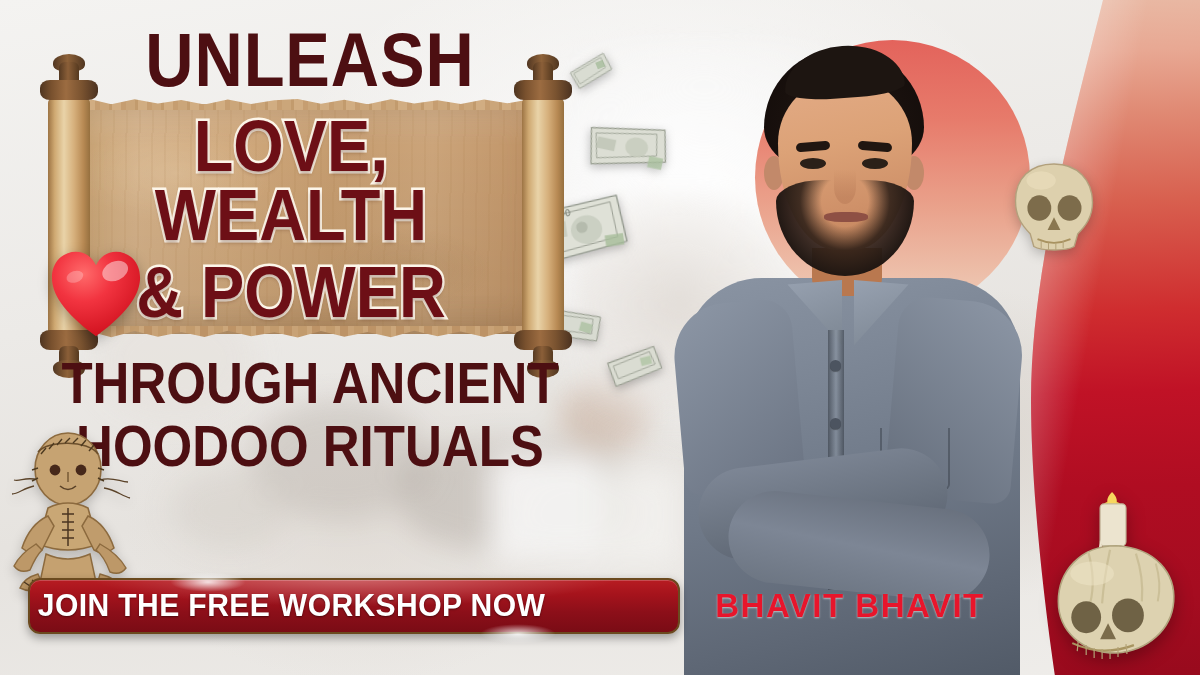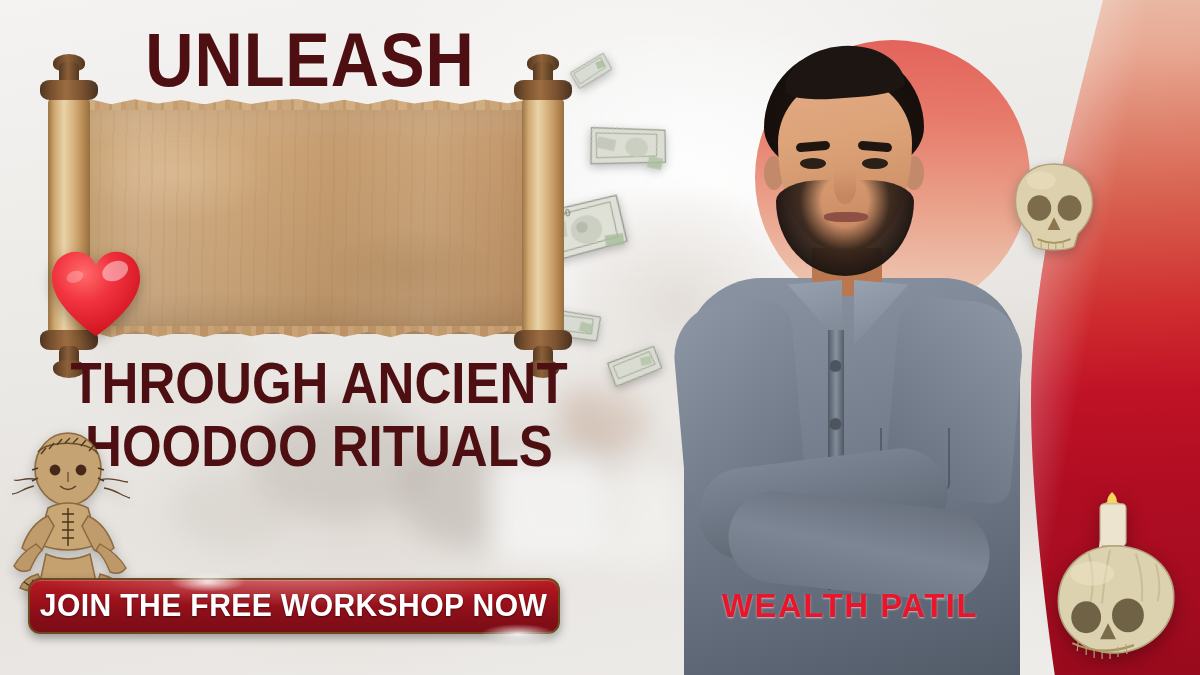--- a/index.html
+++ b/index.html
@@ -245,21 +245,21 @@
     letter-spacing:0px;
   }
   .st-line1{ font-size:72px; display:block; transform:scaleX(.9); }
   .st-line2{ font-size:72px; display:block; transform:scaleX(.9); margin-top:8px; }
   .outlined{
     -webkit-text-stroke:5px #fdf6ea;
     paint-order:stroke fill;
     text-shadow: 0 3px 4px rgba(70,28,10,.30);
   }
   .txt-through{
-    position:absolute; left:9px; top:355px; width:620px; text-align:center;
+    position:absolute; left:0; top:355px; width:620px; text-align:center;
     font-family:"Liberation Sans Narrow","Liberation Sans", sans-serif;
     font-weight:bold; color:#4d0f12; line-height:.98;
   }
   .tl1{ font-size:58px; display:block; transform:scaleX(.88); }
   .tl2{ font-size:58px; display:block; transform:scaleX(.88); margin-top:6px; }
 
   
   .heart{
     position:absolute; left:48px; top:248px; width:96px; height:92px;
     filter:drop-shadow(0 5px 7px rgba(0,0,0,.28));
@@ -278,28 +278,28 @@
   
   .note{ position:absolute; filter:drop-shadow(0 3px 5px rgba(0,0,0,.25)); }
   .n1{ left:570px; top:58px;  width:42px; height:26px; transform:rotate(-22deg); }
   .n2{ left:585px; top:120px; width:86px; height:54px; transform:rotate(12deg); }
   .n3{ left:528px; top:198px; width:100px; height:64px; transform:rotate(-8deg); }
   .n4{ left:540px; top:308px; width:62px; height:36px; transform:rotate(16deg); }
   .n5{ left:608px; top:350px; width:54px; height:34px; transform:rotate(-14deg); }
 
   
   .cta{
-    position:absolute; left:28px; top:578px; width:532px; height:56px;
+    position:absolute; left:28px; top:578px; width:652px; height:56px;
     border-radius:12px;
     background:
       radial-gradient(ellipse 380px 44px at 50% -8%, rgba(255,255,255,.34) 0%, rgba(255,255,255,0) 70%),
       linear-gradient(180deg,#b71c22 0%,#a5131c 28%,#8c0f19 62%,#7a0c15 100%);
     border:2px solid #6b4a1f;
     box-shadow:0 4px 10px rgba(0,0,0,.35), inset 0 1px 0 rgba(255,255,255,.22);
-    display:flex; align-items:center; justify-content:center;
+    display:flex; align-items:center; 
     cursor:pointer;
   }
   .cta-label{
     font-family:"Liberation Sans", sans-serif;
     font-weight:bold; font-size:31px; letter-spacing:.4px; color:#ffffff;
     text-shadow:0 1px 2px rgba(0,0,0,.45);
     transform:scaleX(.97);
   }
   .cta-spark{
     position:absolute; width:76px; height:20px; pointer-events:none;
@@ -436,20 +436,24 @@
       <div class="knob-bot">
           <div class="knob-disc"></div>
           <div class="knob-stem"></div>
           <div class="knob-cap"></div>
         </div>
     </div>
   </div>
 
   <div class="txt-unleash">UNLEASH</div>
 
+  <div class="scroll-text">
+    <span class="st-line1 outlined">LOVE, WEALTH</span>
+    <span class="st-line2 outlined">&amp; POWER</span>
+  </div>
 
   <div class="txt-through">
     <span class="tl1">THROUGH ANCIENT</span>
     <span class="tl2">HOODOO RITUALS</span>
   </div>
 
   <svg class="heart" viewBox="0 0 100 96">
     <defs>
       <radialGradient id="hg" cx="36%" cy="26%" r="78%">
         <stop offset="0%" stop-color="#ff6b6b"></stop>
@@ -530,16 +534,16 @@
     <ellipse cx="40" cy="84" rx="22" ry="12" fill="#efe6c8" opacity=".5"></ellipse>
   </svg>
 
   <div class="cta">
     <span class="cta-spark sp1"></span>
     <span class="cta-label">JOIN THE FREE WORKSHOP NOW</span>
     <span class="cta-spark sp2"></span>
   </div>
 
   <div class="presenter">
-    <div class="presenter-name">WEALTH PATIL</div>
+    <div class="presenter-name">BHAVIT BHAVIT</div>
   </div>
 
 </div>
 
 </body></html>

